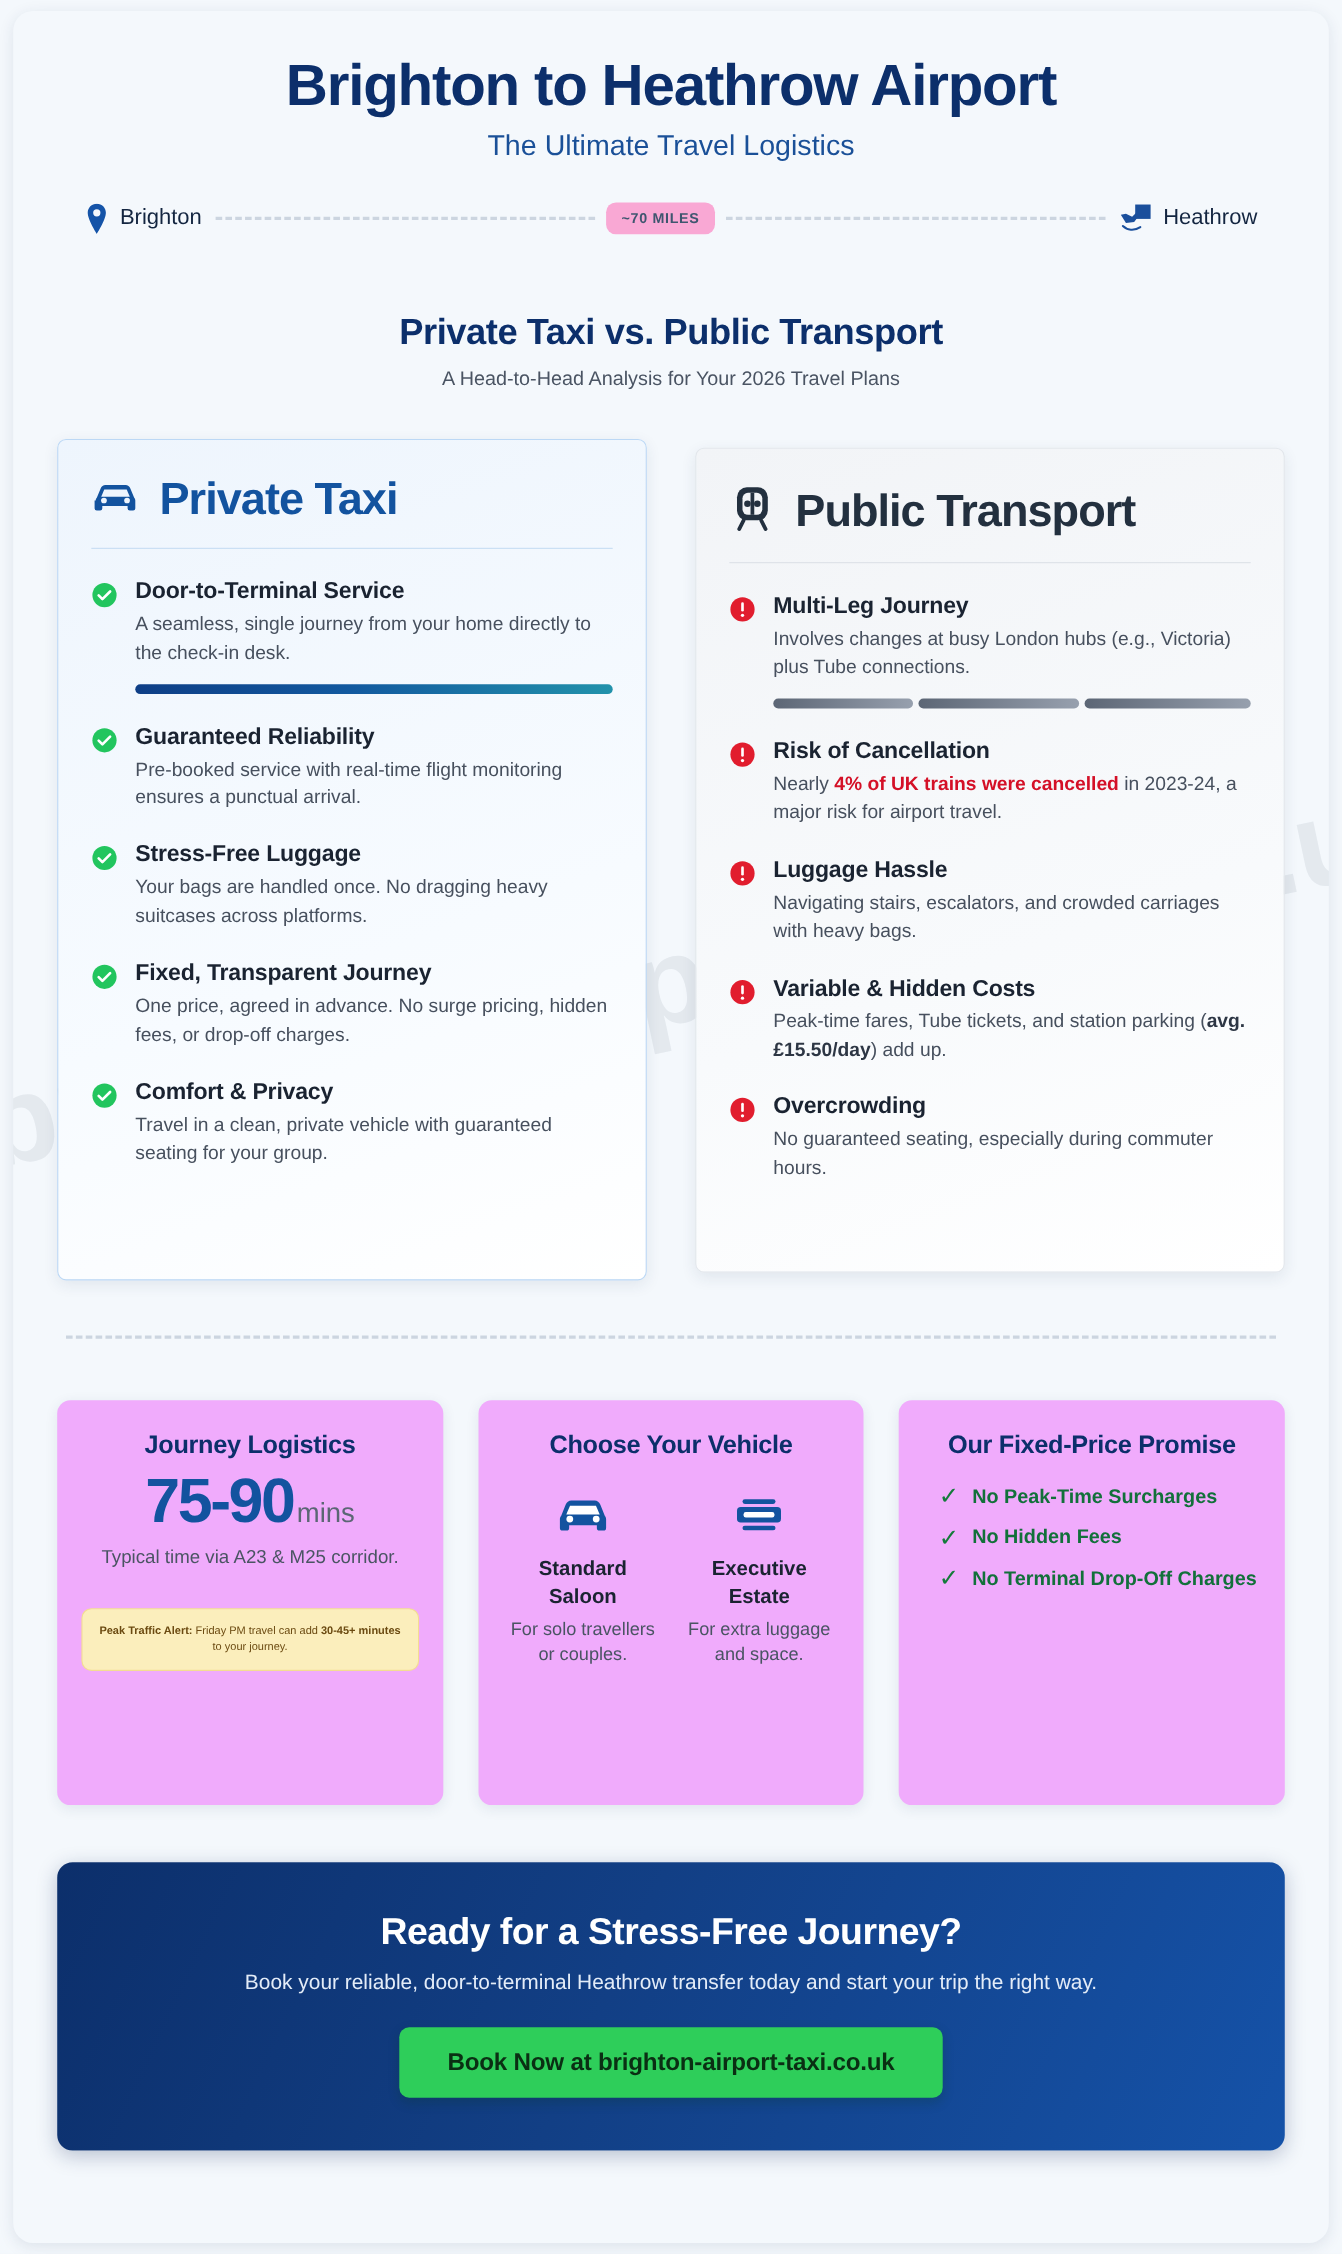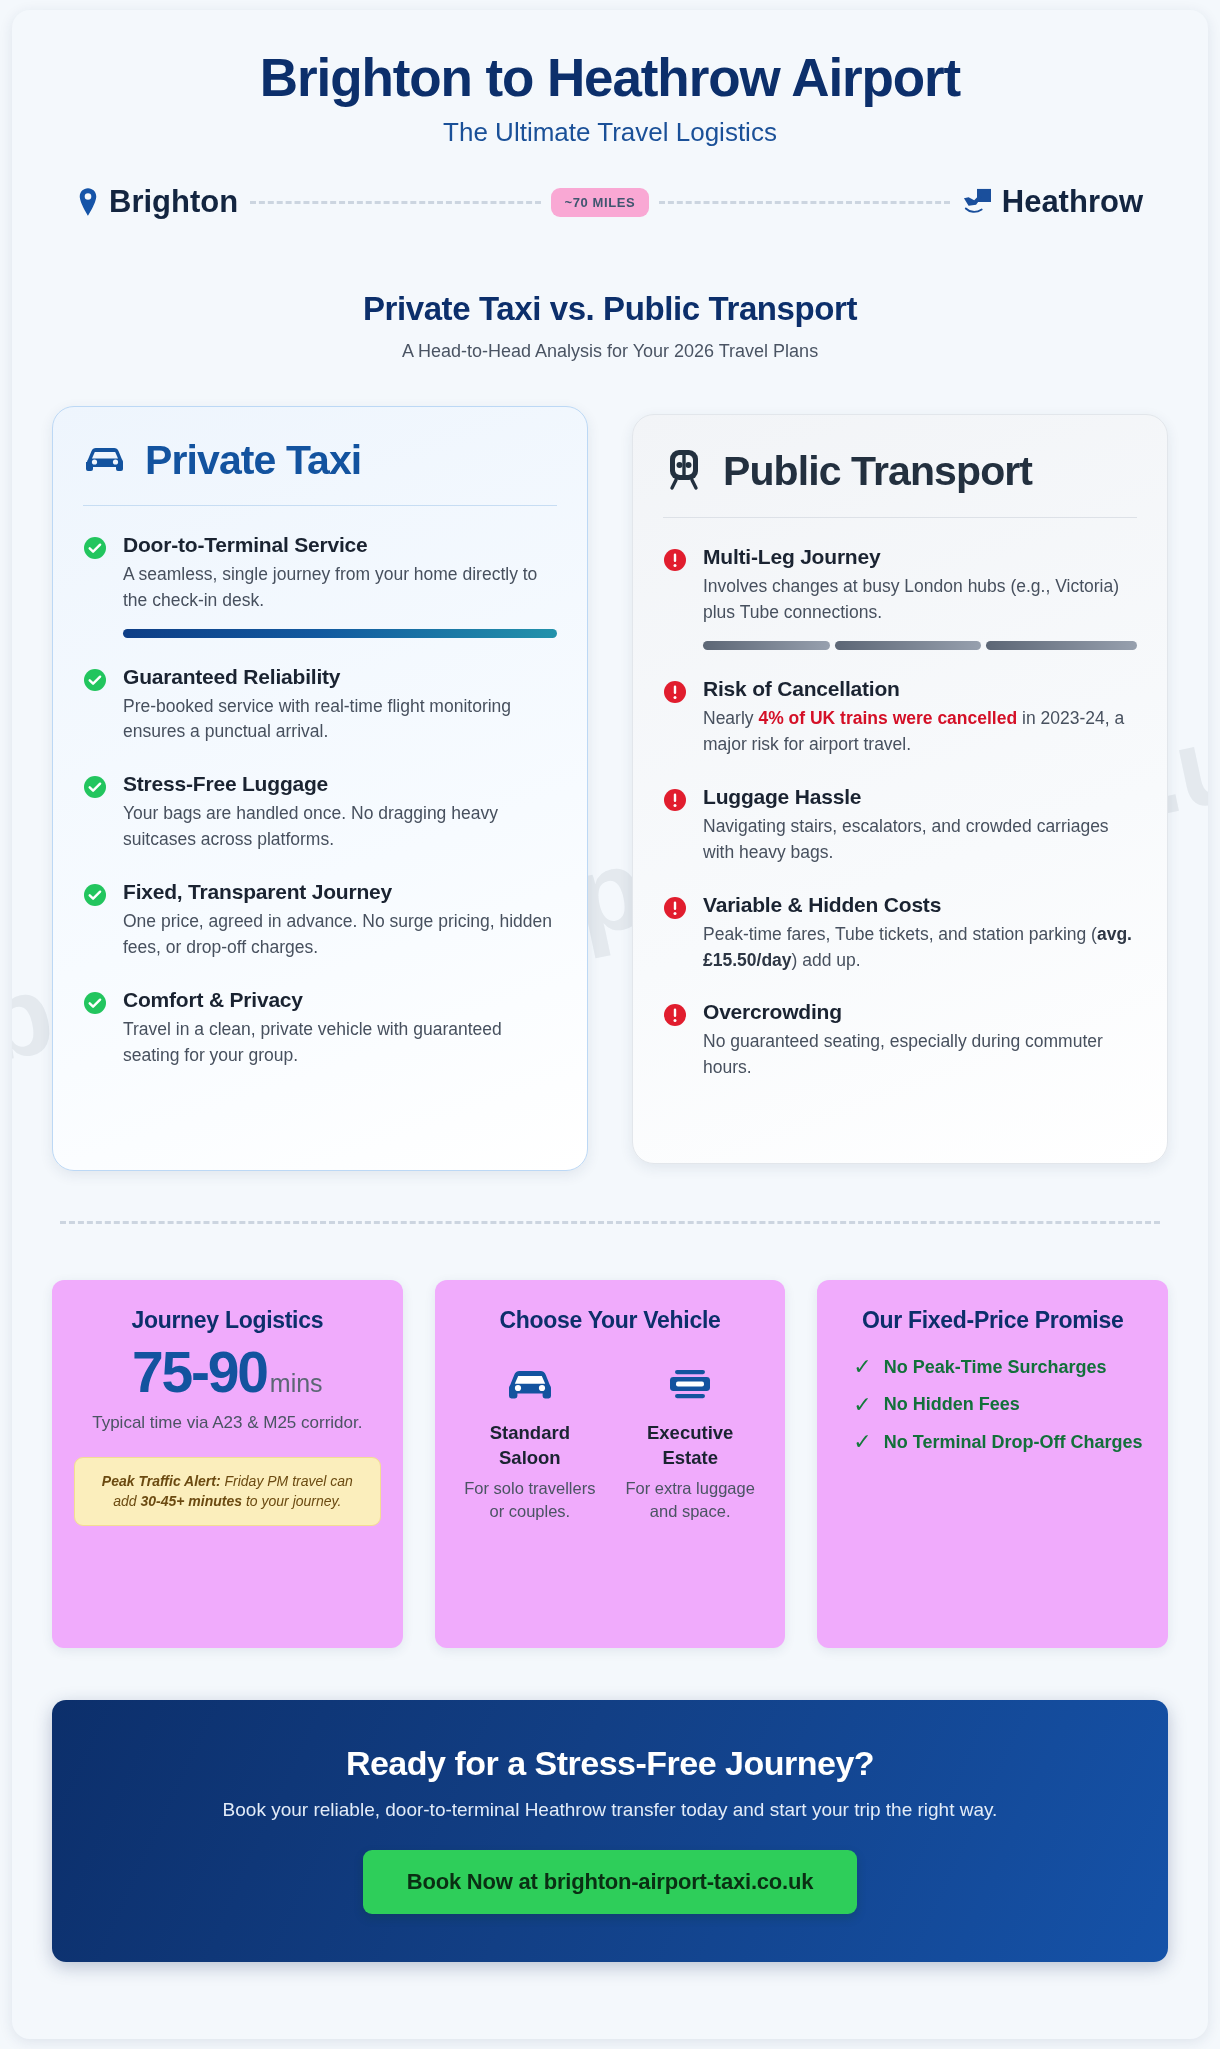--- a/index.html
+++ b/index.html
@@ -69,22 +69,22 @@
   .route {
     display: flex;
     align-items: center;
     gap: 12px;
     margin: 36px 25px 0 25px;
   }
   .route .endpt {
     display: flex;
     align-items: center;
     gap: 10px;
-    font-size: 31px;
-    font-weight: 700;
+    font-size: 20px;
+    font-weight: 400;
     color: #132540;
     white-space: nowrap;
   }
   .route .line {
     flex: 1;
     display: flex;
     align-items: center;
     gap: 10px;
   }
   .dashes {
@@ -121,21 +121,21 @@
 
   
   .compare {
     display: flex;
     gap: 44px;
     margin-top: 44px;
     align-items: flex-start;
   }
   .card {
     flex: 1;
-    border-radius: 22px;
+    border-radius: 8px;
     padding: 32px 30px 34px 30px;
     box-shadow: 0 4px 14px rgba(30,50,90,0.09);
   }
   .card.taxi {
     background: linear-gradient(160deg, #eef5fd 0%, #f7fbff 60%, #ffffff 100%);
     border: 1px solid #bcd8f5;
     min-height: 765px;
   }
   .card.pub {
     background: linear-gradient(160deg, #f2f4f7 0%, #f8fafc 60%, #ffffff 100%);
@@ -241,29 +241,28 @@
     letter-spacing: 0;
     margin-left: 3px;
   }
   .info .note {
     margin-top: 6px;
     font-size: 17px;
     color: #4a5463;
     line-height: 1.42;
   }
   .alert {
-    margin-top: 22px;
+    margin-top: 34px;
     background: #fbeebc;
     border: 1px solid #f3dd92;
     border-radius: 9px;
     padding: 13px 14px;
-    font-size: 14px;
+    font-size: 10px;
     line-height: 1.45;
     color: #6b4a11;
-    font-style: italic;
   }
   .alert b { color: #6b4a11; font-weight: 700; }
 
   .vehicles { display: flex; gap: 14px; margin-top: 26px; }
   .veh { flex: 1; text-align: center; }
   .veh .vico { height: 46px; display: flex; align-items: center; justify-content: center; }
   .veh .vname {
     margin-top: 14px;
     font-size: 18.5px;
     font-weight: 700;

